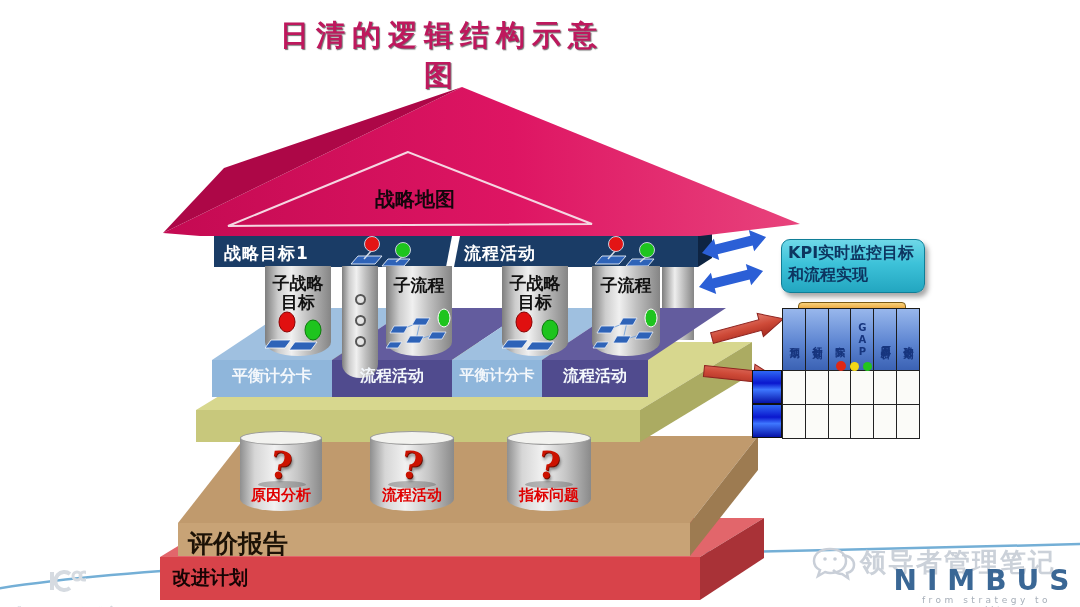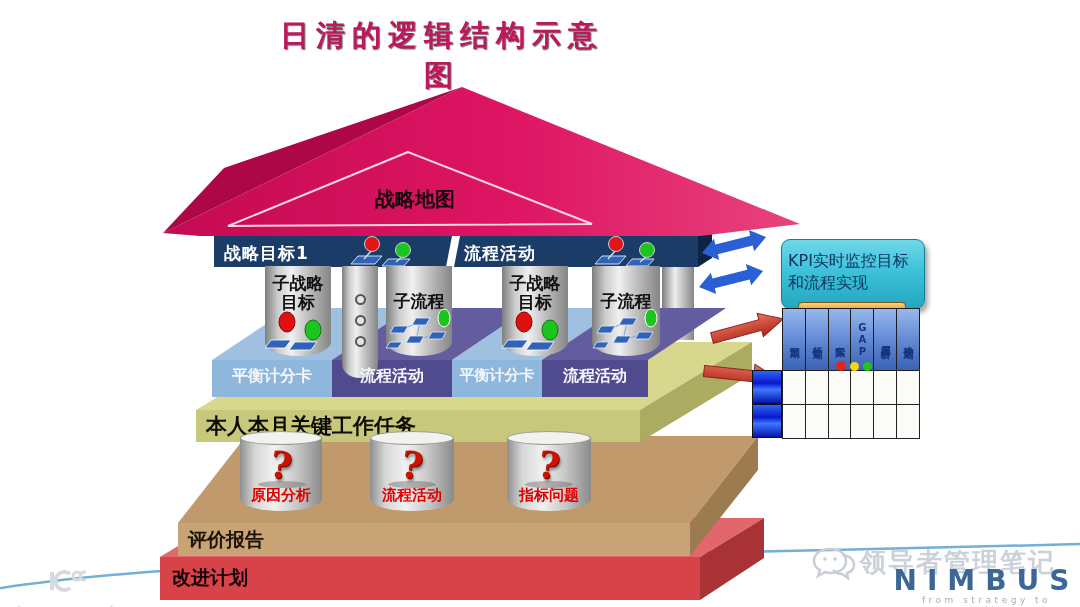--- a/index.html
+++ b/index.html
@@ -7,44 +7,44 @@
          font-family:"DejaVu Sans","Liberation Sans",sans-serif;}
   .abs{position:absolute;}
   #title{left:272px;top:16px;width:340px;text-align:center;font-family:"DejaVu Serif","Liberation Serif",serif;
          font-size:29px;font-weight:900;letter-spacing:7px;color:#be185d;text-shadow:1px 1px 1px rgba(0,0,0,.55);}
   #roof-label{left:350px;top:186px;width:130px;text-align:center;font-size:20px;font-weight:bold;color:#14060c;}
   .beam-label{top:242px;font-size:17px;font-weight:bold;color:#fff;letter-spacing:1px;}
   
   .pillar{background:linear-gradient(90deg,#7e7e7e 0%,#cdcdcd 20%,#f0f0f0 40%,#c0c0c0 65%,#858585 100%);
           border-radius:0 0 50% 50%/0 0 14px 14px;}
   .pillar .plabel{margin-top:8px;text-align:center;font-size:17px;line-height:1.12;font-weight:bold;color:#111;}
-  .pillar .plabel.one-line{margin-top:26px;}
+  .pillar .plabel.one-line{margin-top:10px;}
   .dotcol{display:flex;flex-direction:column;align-items:center;gap:10px;padding-top:28px;}
   .dotcol i{width:7px;height:7px;border-radius:50%;background:#e4e4e4;border:2px solid #555;}
   .picon{position:absolute;left:0;bottom:2px;}
   
   .block-label{top:366px;text-align:center;font-size:16px;font-weight:bold;color:#F3F7FB;}
   #task-label{left:206px;top:412px;font-size:21px;font-weight:bold;color:#0c0c04;}
-  #report-label{left:188px;top:527px;font-size:19px;font-weight:bold;color:#1c1206;}
+  #report-label{left:188px;top:527px;font-size:25px;font-weight:bold;color:#1c1206;}
   #plan-label{left:172px;top:565px;font-size:19px;font-weight:bold;color:#160404;}
   
   .cyl{width:82px;height:74px;background:linear-gradient(90deg,#8f8f8f 0%,#d6d6d6 18%,#f1f1f1 42%,#c6c6c6 70%,#8a8a8a 100%);
        border-radius:0 0 50% 50%/0 0 12px 12px;}
   .cyl:before{content:"";position:absolute;left:0;top:-6px;width:100%;height:14px;background:#f2f2ef;
        border:1px solid #9a9a9a;border-radius:50%;box-sizing:border-box;}
   .qmark{position:absolute;top:6px;width:100%;text-align:center;font-size:37px;font-weight:900;
        font-family:"DejaVu Serif",serif;color:#CC1200;transform:rotate(9deg);
        text-shadow:1px 1px 0 #6e0c00,2px 3px 3px rgba(60,60,60,.6);}
   .qshadow{position:absolute;top:44px;left:18px;width:48px;height:7px;border-radius:50%;background:rgba(90,90,90,.4);}
   .cyl .clabel{position:absolute;bottom:6px;width:100%;text-align:center;font-size:15px;font-weight:bold;color:#E00000;}
   
-  #kpi-box{left:781px;top:239px;width:130px;height:48px;padding:10px 6px;border-radius:9px;
+  #kpi-box{left:781px;top:239px;width:130px;height:48px;padding:2px 6px;border-radius:9px;
        background:linear-gradient(180deg,#6FD8E8 0%,#3DC2D9 45%,#23A6C0 100%);
        border:1px solid #0F7E97;box-shadow:3px 4px 5px rgba(0,0,0,.35);
-       font-size:16px;font-weight:normal;line-height:1.4;color:#0D3560;}
+       font-size:16px;font-weight:bold;line-height:1.4;color:#0D3560;}
   
   #review-table{left:752px;top:300px;width:172px;height:146px;}
   #ybar{left:46px;top:2px;width:106px;height:8px;border:1px solid #7A5A14;border-radius:4px;
        background:linear-gradient(180deg,#F8D07A,#E89A28);}
   #thead{left:30px;top:8px;width:138px;height:63px;display:flex;}
   .hcell{flex:1;border:1.5px solid #1c1c1c;margin-left:-1.5px;
        background:linear-gradient(180deg,#98B7EC 0%,#5E86D2 55%,#3B62B4 100%);
        display:flex;align-items:center;justify-content:center;
        writing-mode:vertical-rl;text-orientation:upright;
        font-size:10px;font-weight:bold;color:#17357E;letter-spacing:1px;}
@@ -220,21 +220,20 @@
       <polygon points="4,34 16,34 12,40 0,40" fill="#2E63B8" stroke="#E8EEF8" stroke-width="0.8"></polygon>
       <ellipse cx="58" cy="10" rx="6" ry="9" fill="#1EC41E" stroke="#fff"></ellipse>
     </svg>
   </div>
 
   <div class="abs block-label" style="left:212px;width:120px;">平衡计分卡</div>
   <div class="abs block-label" style="left:332px;width:120px;">流程活动</div>
   <div class="abs block-label" style="left:452px;width:90px;font-size:15px;">平衡计分卡</div>
   <div class="abs block-label" style="left:542px;width:106px;">流程活动</div>
 
-  <div class="abs" id="task-label">本人本月关键工作任务</div>
   <div class="abs" id="report-label">评价报告</div>
   <div class="abs" id="plan-label">改进计划</div>
 
   <div class="abs cyl" style="left:240px;top:437px;">
     <div class="qmark">?</div>
     <div class="qshadow"></div>
     <div class="clabel">原因分析</div>
   </div>
   <div class="abs cyl" style="left:370px;top:437px;width:84px;">
     <div class="qmark">?</div>

